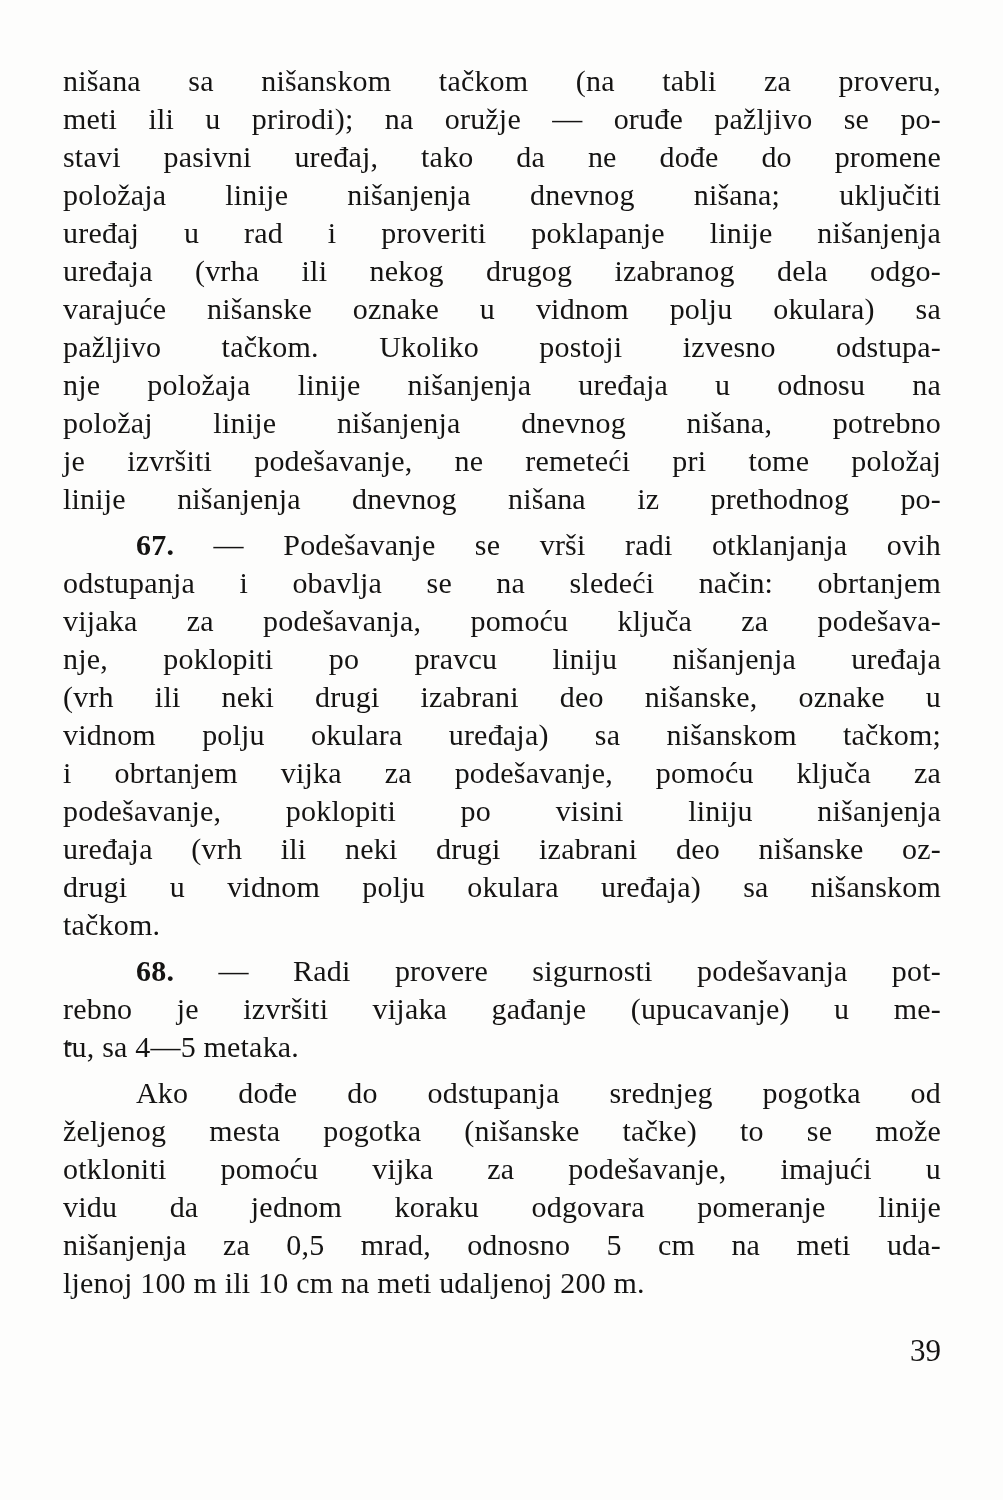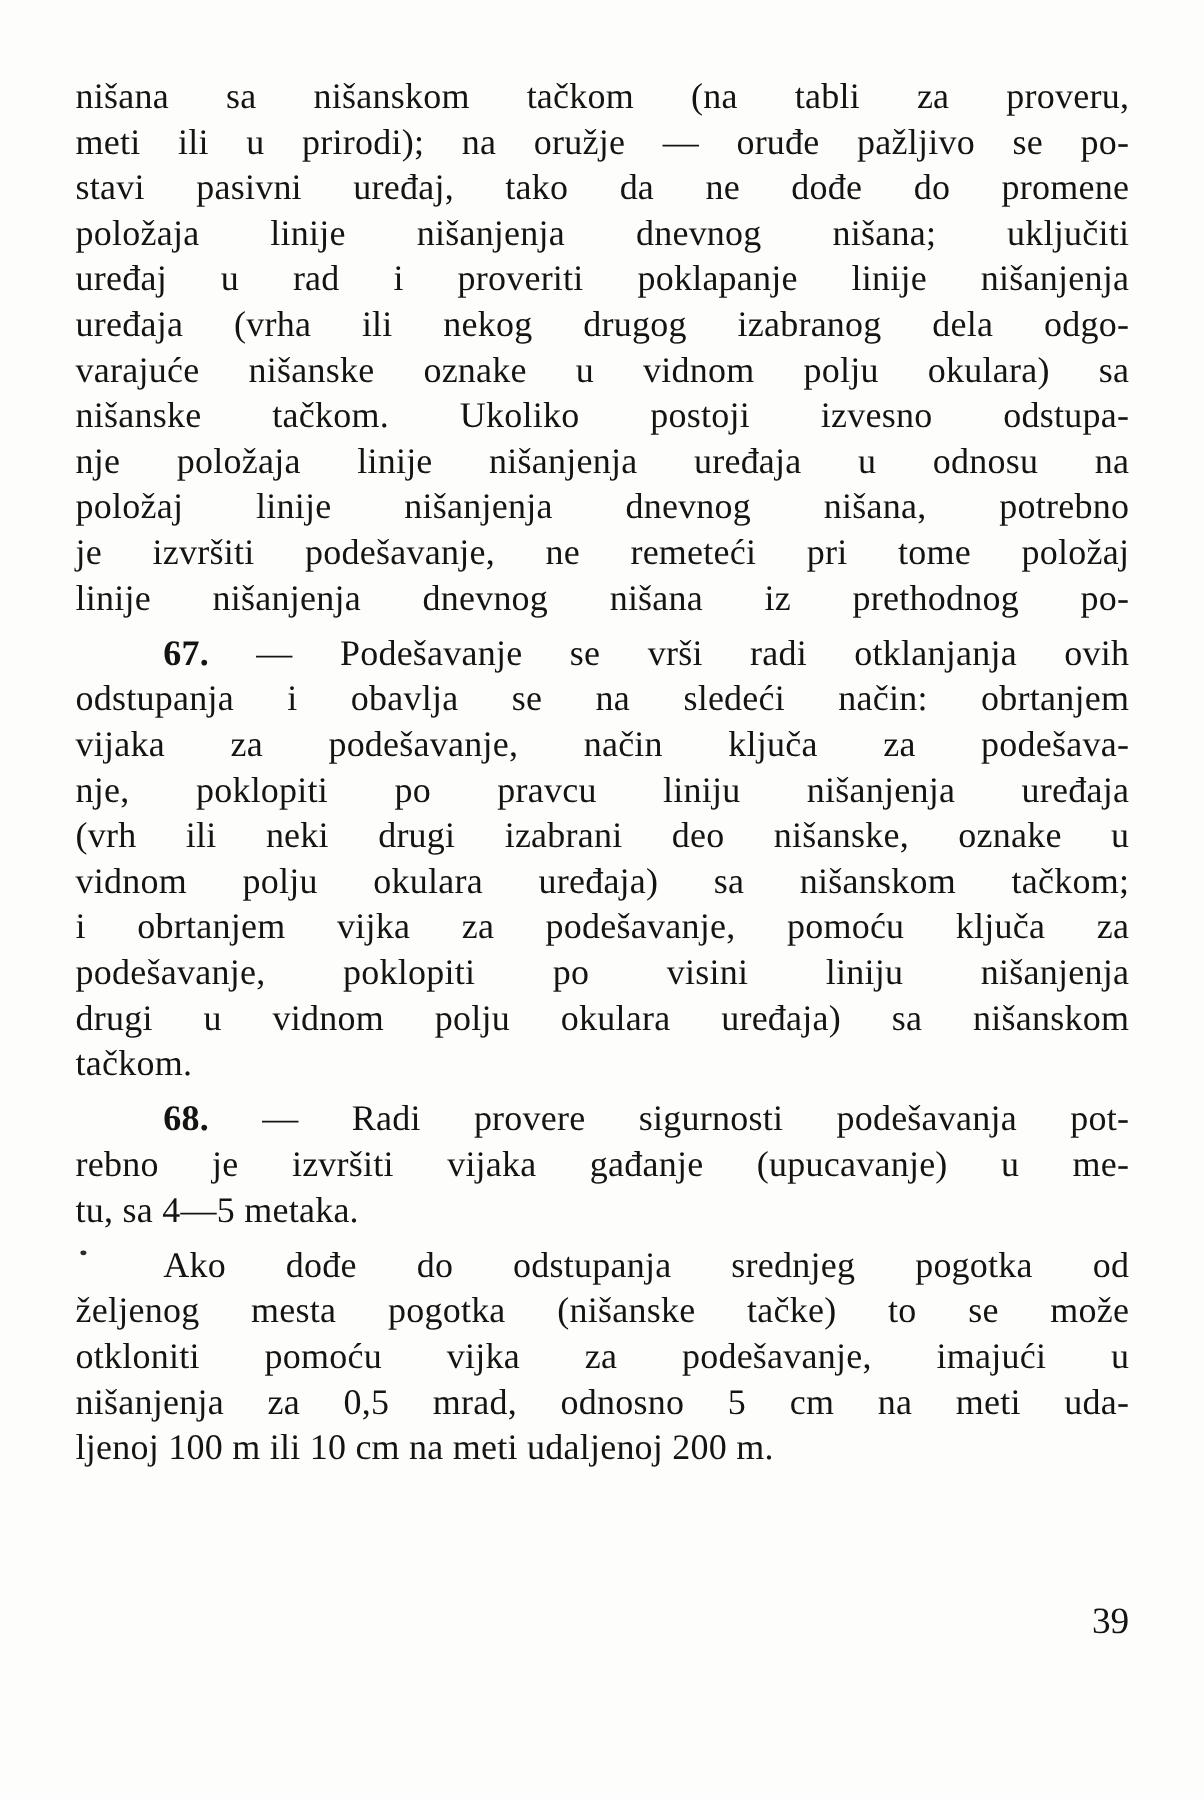--- a/index.html
+++ b/index.html
@@ -64,47 +64,49 @@
 
 <main class="page-text">
     <div class="paragraph">
       <div class="line">nišana sa nišanskom tačkom (na tabli za proveru,</div>
       <div class="line">meti ili u prirodi); na oružje — oruđe pažljivo se po-</div>
       <div class="line">stavi pasivni uređaj, tako da ne dođe do promene</div>
       <div class="line">položaja linije nišanjenja dnevnog nišana; uključiti</div>
       <div class="line">uređaj u rad i proveriti poklapanje linije nišanjenja</div>
       <div class="line">uređaja (vrha ili nekog drugog izabranog dela odgo-</div>
       <div class="line">varajuće nišanske oznake u vidnom polju okulara) sa</div>
-      <div class="line">nišanske tačkom. Ukoliko postoji izvesno odstupa-</div>
+      <div class="line">pažljivo tačkom. Ukoliko postoji izvesno odstupa-</div>
       <div class="line">nje položaja linije nišanjenja uređaja u odnosu na</div>
       <div class="line">položaj linije nišanjenja dnevnog nišana, potrebno</div>
       <div class="line">je izvršiti podešavanje, ne remeteći pri tome položaj</div>
       <div class="line">linije nišanjenja dnevnog nišana iz prethodnog po-</div>
     </div>
     <div class="paragraph">
       <div class="line first-indent"><b>67.</b> — Podešavanje se vrši radi otklanjanja ovih</div>
       <div class="line">odstupanja i obavlja se na sledeći način: obrtanjem</div>
-      <div class="line">vijaka za podešavanje, način ključa za podešava-</div>
+      <div class="line">vijaka za podešavanja, pomoću ključa za podešava-</div>
       <div class="line">nje, poklopiti po pravcu liniju nišanjenja uređaja</div>
       <div class="line">(vrh ili neki drugi izabrani deo nišanske, oznake u</div>
       <div class="line">vidnom polju okulara uređaja) sa nišanskom tačkom;</div>
       <div class="line">i obrtanjem vijka za podešavanje, pomoću ključa za</div>
       <div class="line">podešavanje, poklopiti po visini liniju nišanjenja</div>
+      <div class="line">uređaja (vrh ili neki drugi izabrani deo nišanske oz-</div>
       <div class="line">drugi u vidnom polju okulara uređaja) sa nišanskom</div>
       <div class="line last">tačkom.</div>
     </div>
     <div class="paragraph">
       <div class="line first-indent"><b>68.</b> — Radi provere sigurnosti podešavanja pot-</div>
       <div class="line">rebno je izvršiti vijaka gađanje (upucavanje) u me-</div>
       <div class="line last">tu, sa 4—5 metaka.</div>
     </div>
     <div class="paragraph">
       <div class="line first-indent">Ako dođe do odstupanja srednjeg pogotka od</div>
       <div class="line">željenog mesta pogotka (nišanske tačke) to se može</div>
       <div class="line">otkloniti pomoću vijka za podešavanje, imajući u</div>
+      <div class="line">vidu da jednom koraku odgovara pomeranje linije</div>
       <div class="line">nišanjenja za 0,5 mrad, odnosno 5 cm na meti uda-</div>
       <div class="line last">ljenoj 100 m ili 10 cm na meti udaljenoj 200 m.</div>
     </div>
   </main>
 
 <div class="ink-speck"></div>
 
 <div class="page-number">39</div>
 
 </body></html>

